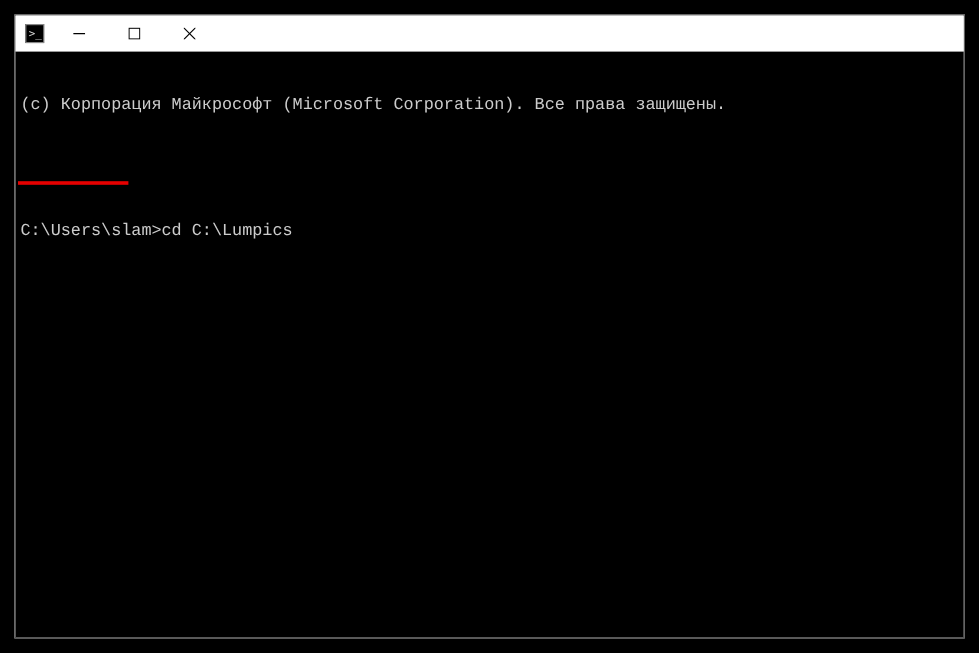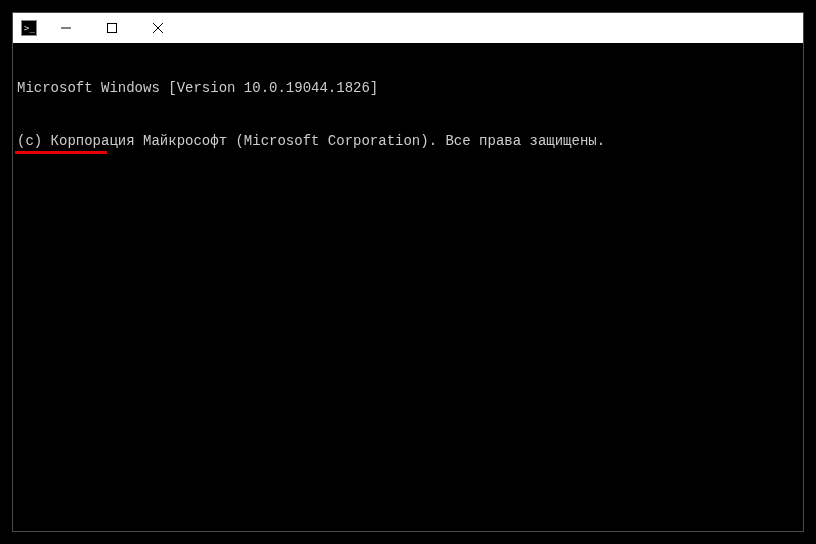--- a/index.html
+++ b/index.html
@@ -100,19 +100,19 @@
       </button>
       <button class="win-btn">
         <svg width="10" height="10" viewBox="0 0 10 10">
             <line x1="0" y1="0" x2="10" y2="10" stroke="#000" stroke-width="1"></line>
             <line x1="10" y1="0" x2="0" y2="10" stroke="#000" stroke-width="1"></line>
           </svg>
       </button>
     </div>
   </div>
   <div class="client">
-    <span class="term-line">Microsoft Windows [Version 10.0.19044.1826]</span>
     <span class="term-line">(c) Корпорация Майкрософт (Microsoft Corporation). Все права защищены.</span>
     <span class="term-line">&nbsp;</span>
+    <span class="term-line">C:\Users\slam&gt;cd C:\Lumpics</span>
     <span class="term-line">&nbsp;</span>
     <div class="underline-annot" style="left: 2px; top: 108px; width: 92px; background: rgb(230, 0, 0);"></div>
   </div>
 </div>
 
 </body></html>

